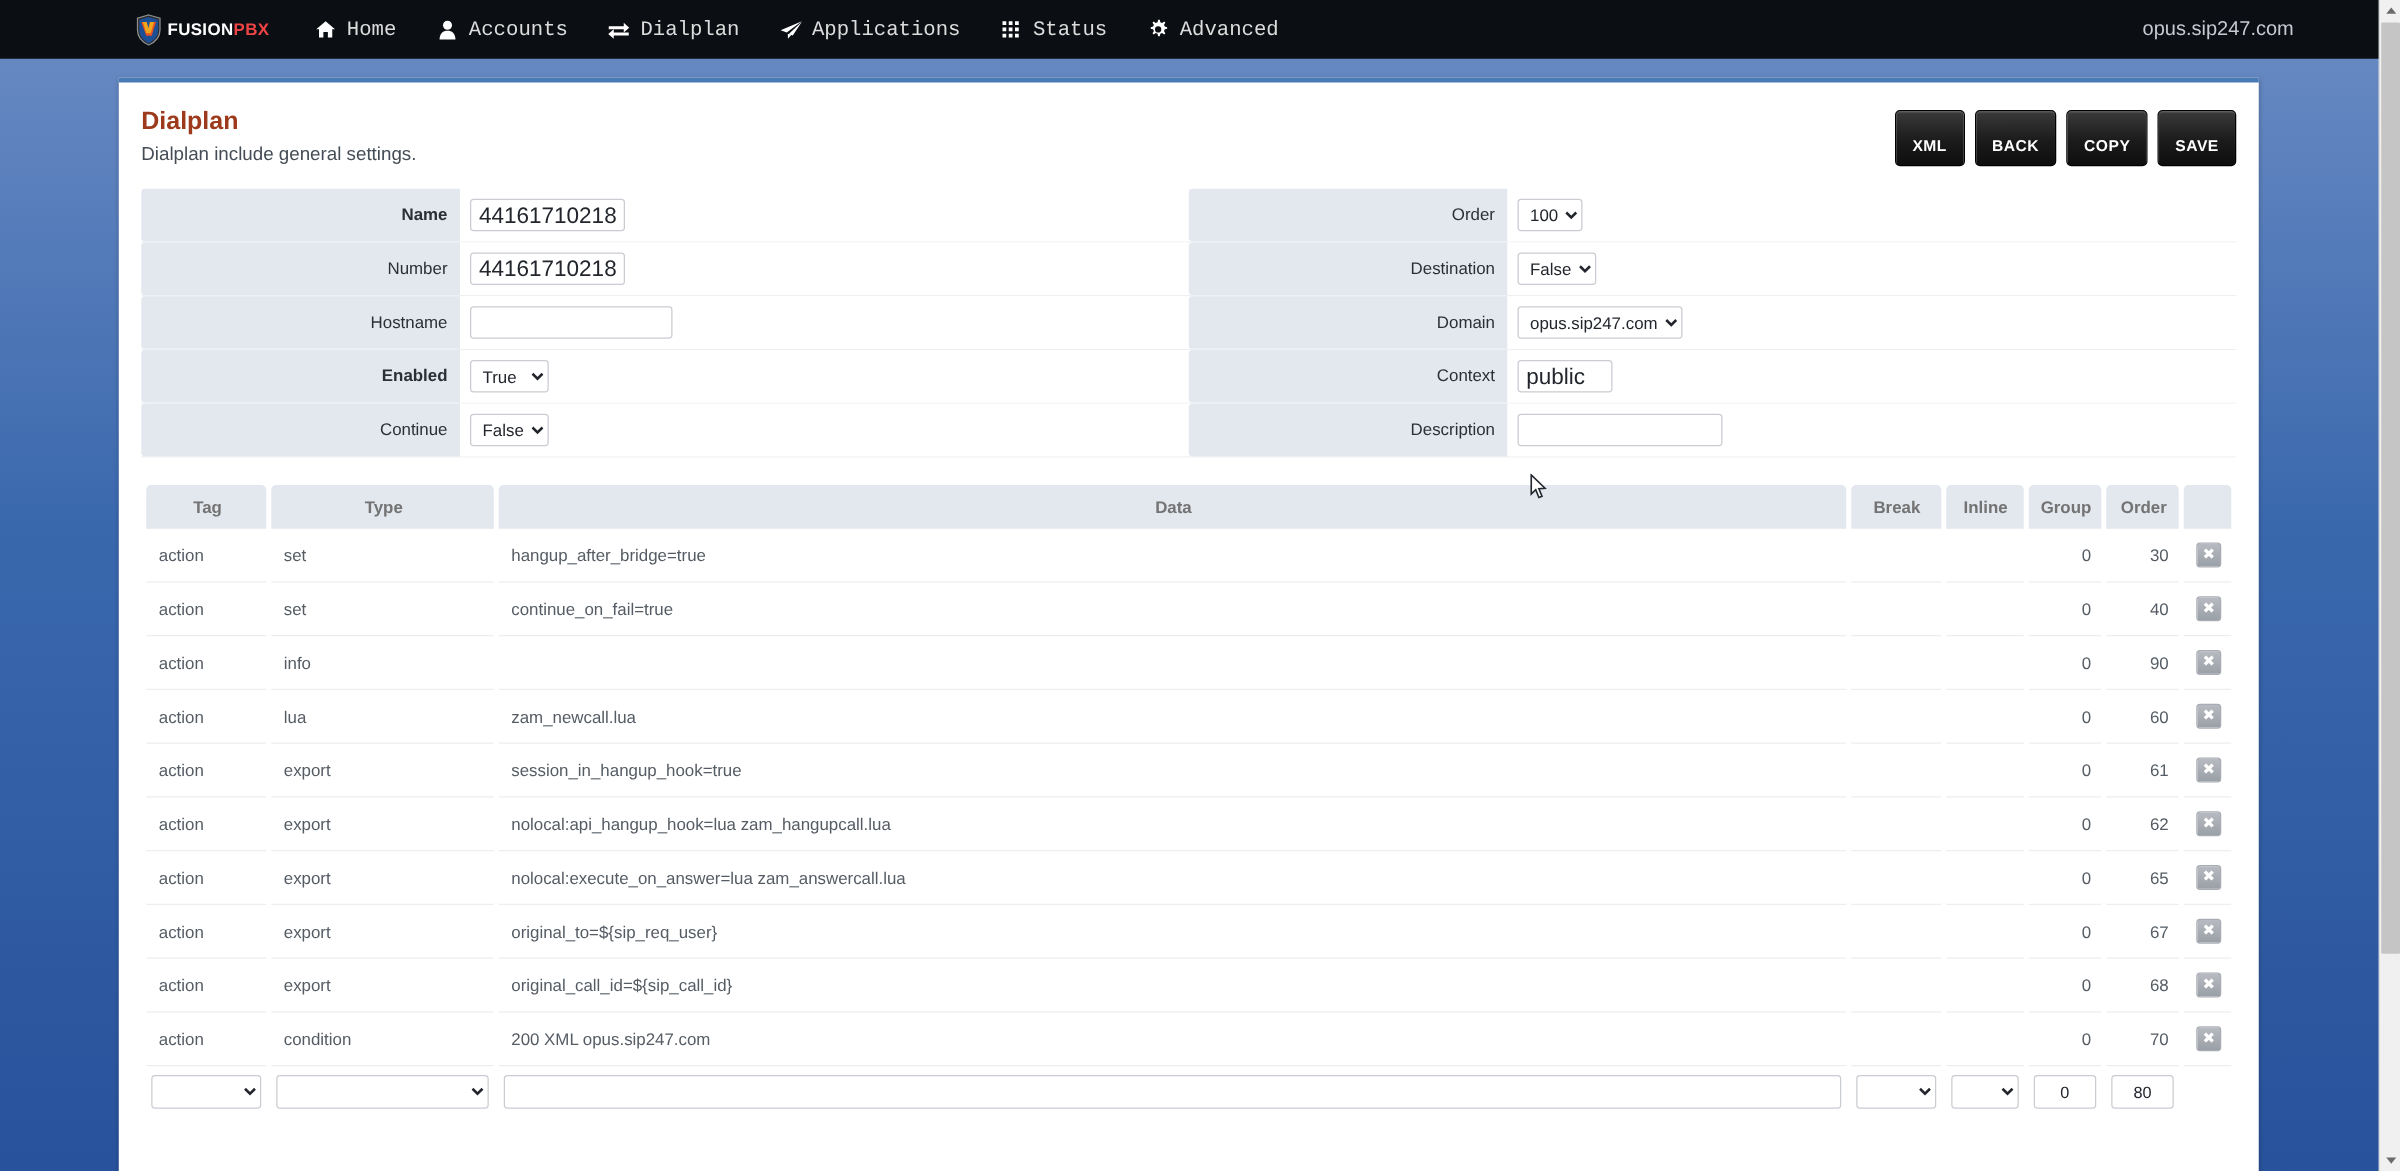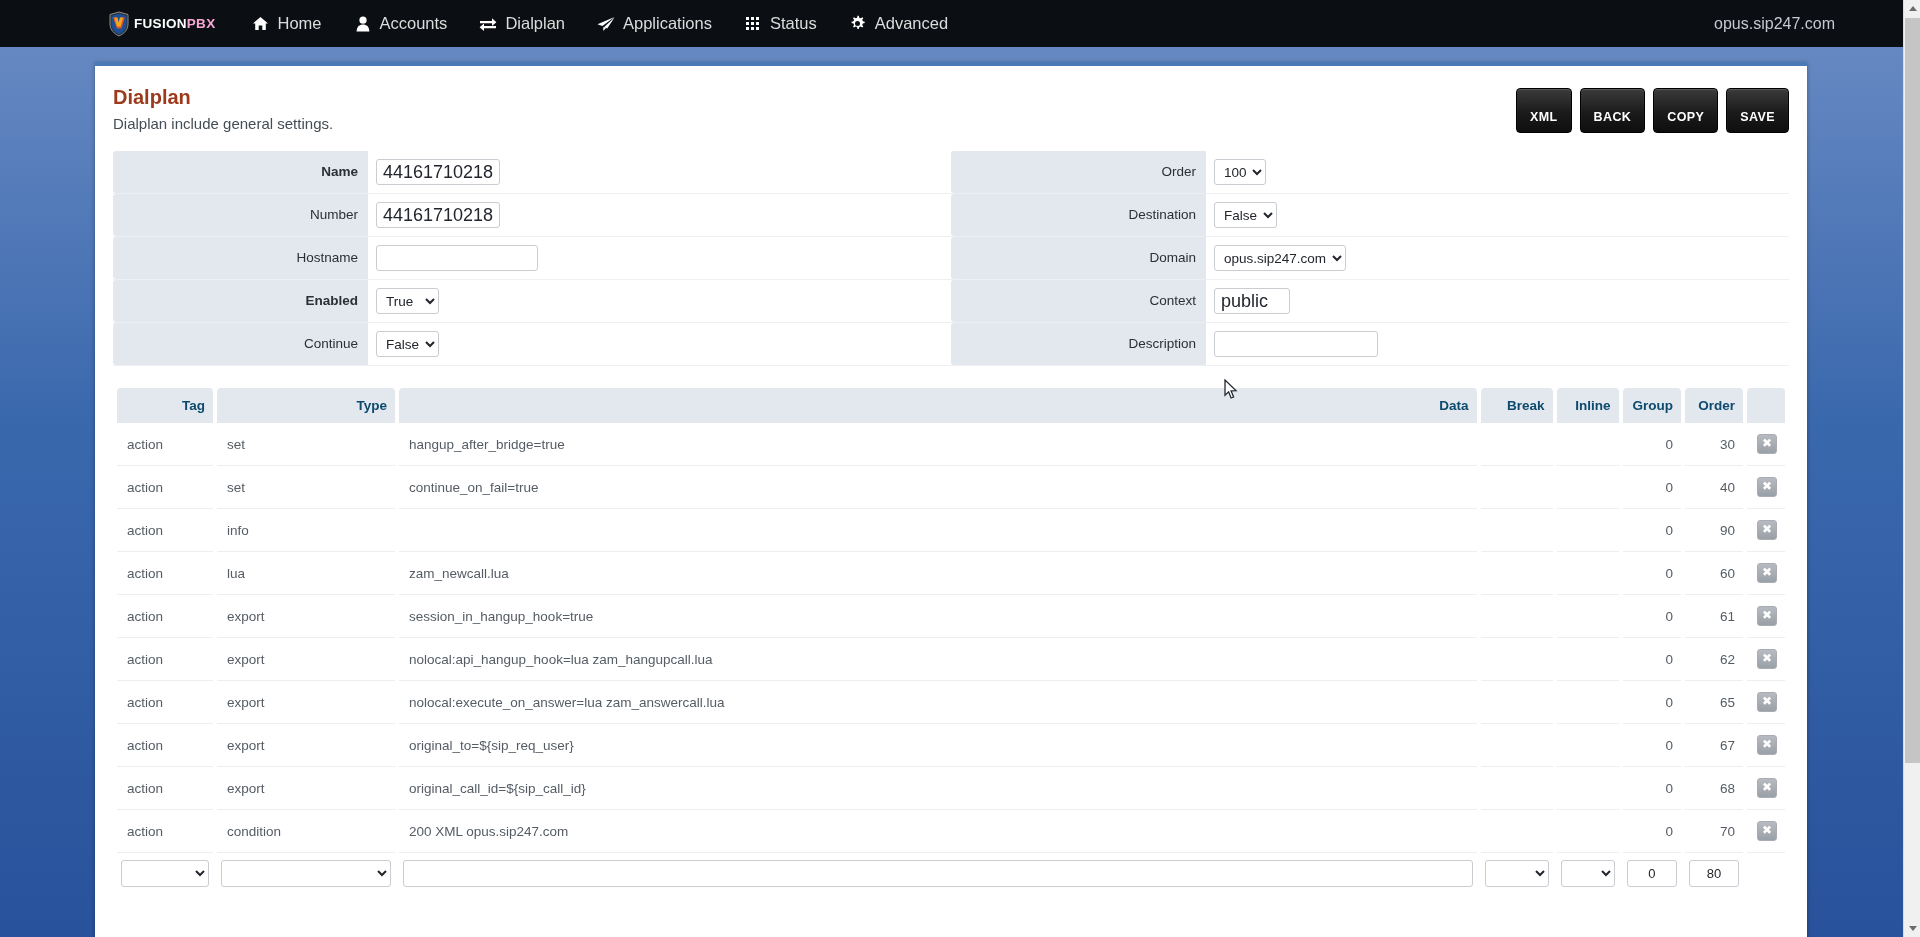--- a/index.html
+++ b/index.html
@@ -31,23 +31,23 @@
   .shield {
     width: 22px; height: 26px;
     position: relative; margin-right: 4px;
   }
   .brand-text {
     font-size: 13.5px; font-weight: bold;
     letter-spacing: 0.3px;
     font-family: "Liberation Sans", sans-serif;
   }
   .brand-text .w { color: #ffffff; }
-  .brand-text .r { color: #f9a8d4; }
-
-  .nav-items { display:flex; align-items:center; }
+  .brand-text .r { color: #ef4444; }
+
+  .nav-items { display:flex; align-items:center;font-family:Liberation Mono, monospace; }
   .nav-item {
     display: flex; align-items: center;
     color: #dcdcdc; font-size: 16.5px;
     padding: 0 16px; height: 47px;
     text-decoration: none; cursor: pointer;
     white-space: nowrap;
   }
   .nav-item .ico {
     display:inline-flex; align-items:center; justify-content:center;
     margin-right: 8px; width: 18px; height: 18px;
@@ -149,24 +149,24 @@
     font-family: "Liberation Sans", sans-serif;
     cursor: pointer;
   }
 
   
   .dtl { margin-top: 22px; width: 100%; }
   table.grid { width: 100%; border-collapse: separate; border-spacing: 4px 0; }
   table.grid th {
     background: #e3e7ee;
     border-radius: 4px 4px 0 0;
-    text-align: right;
+    text-align: center;
     font-size: 13.5px;
     font-weight: bold;
-    color: #0c4a6e;
+    color: #737373;
     padding: 10px 8px 10px 10px;
     height: 34px;
     white-space: nowrap;
   }
   table.grid td {
     border-bottom: 1px solid #eceef1;
     font-size: 13.5px;
     color: #555c64;
     padding: 11px 8px 11px 10px;
     height: 38px;

